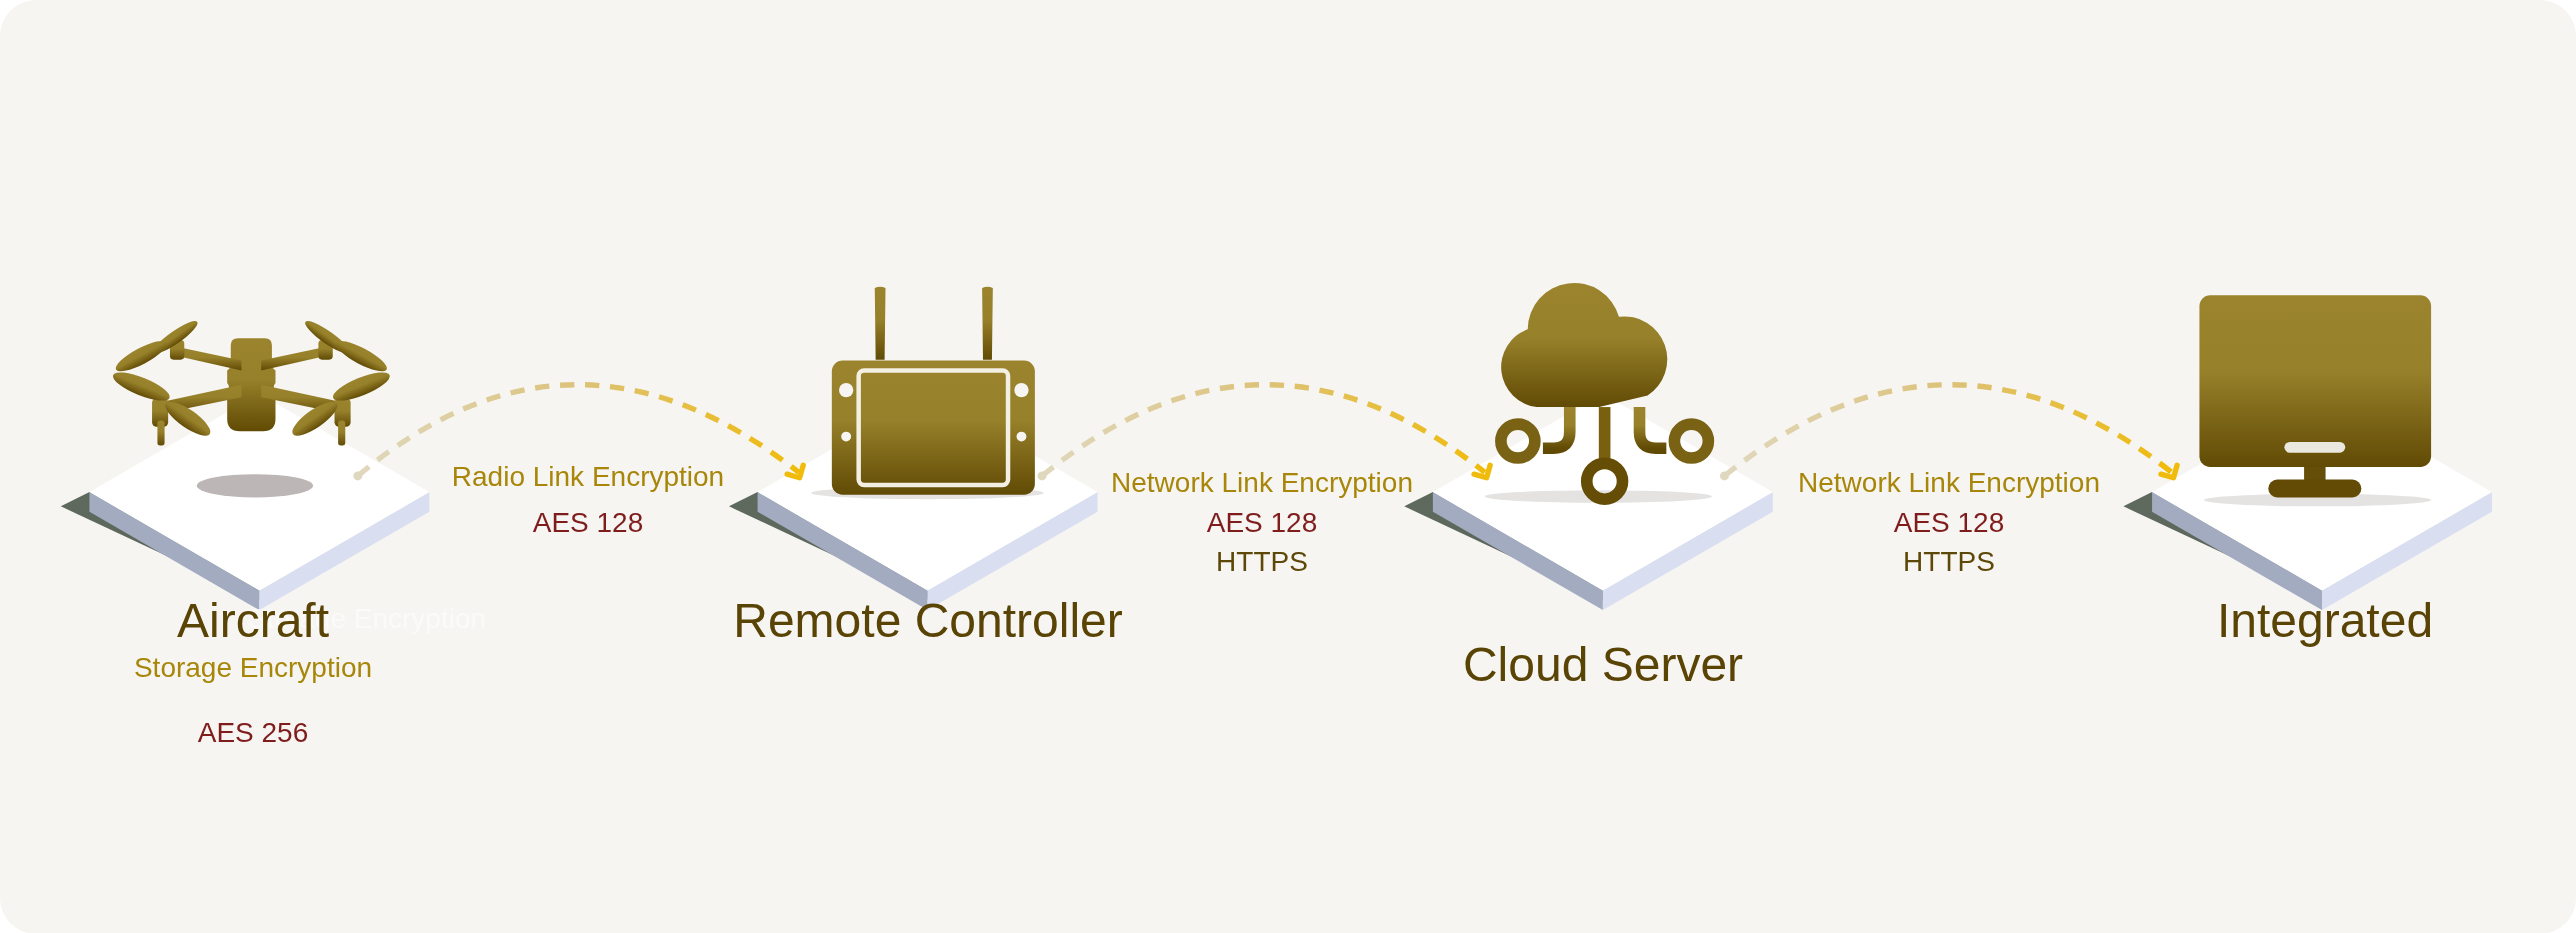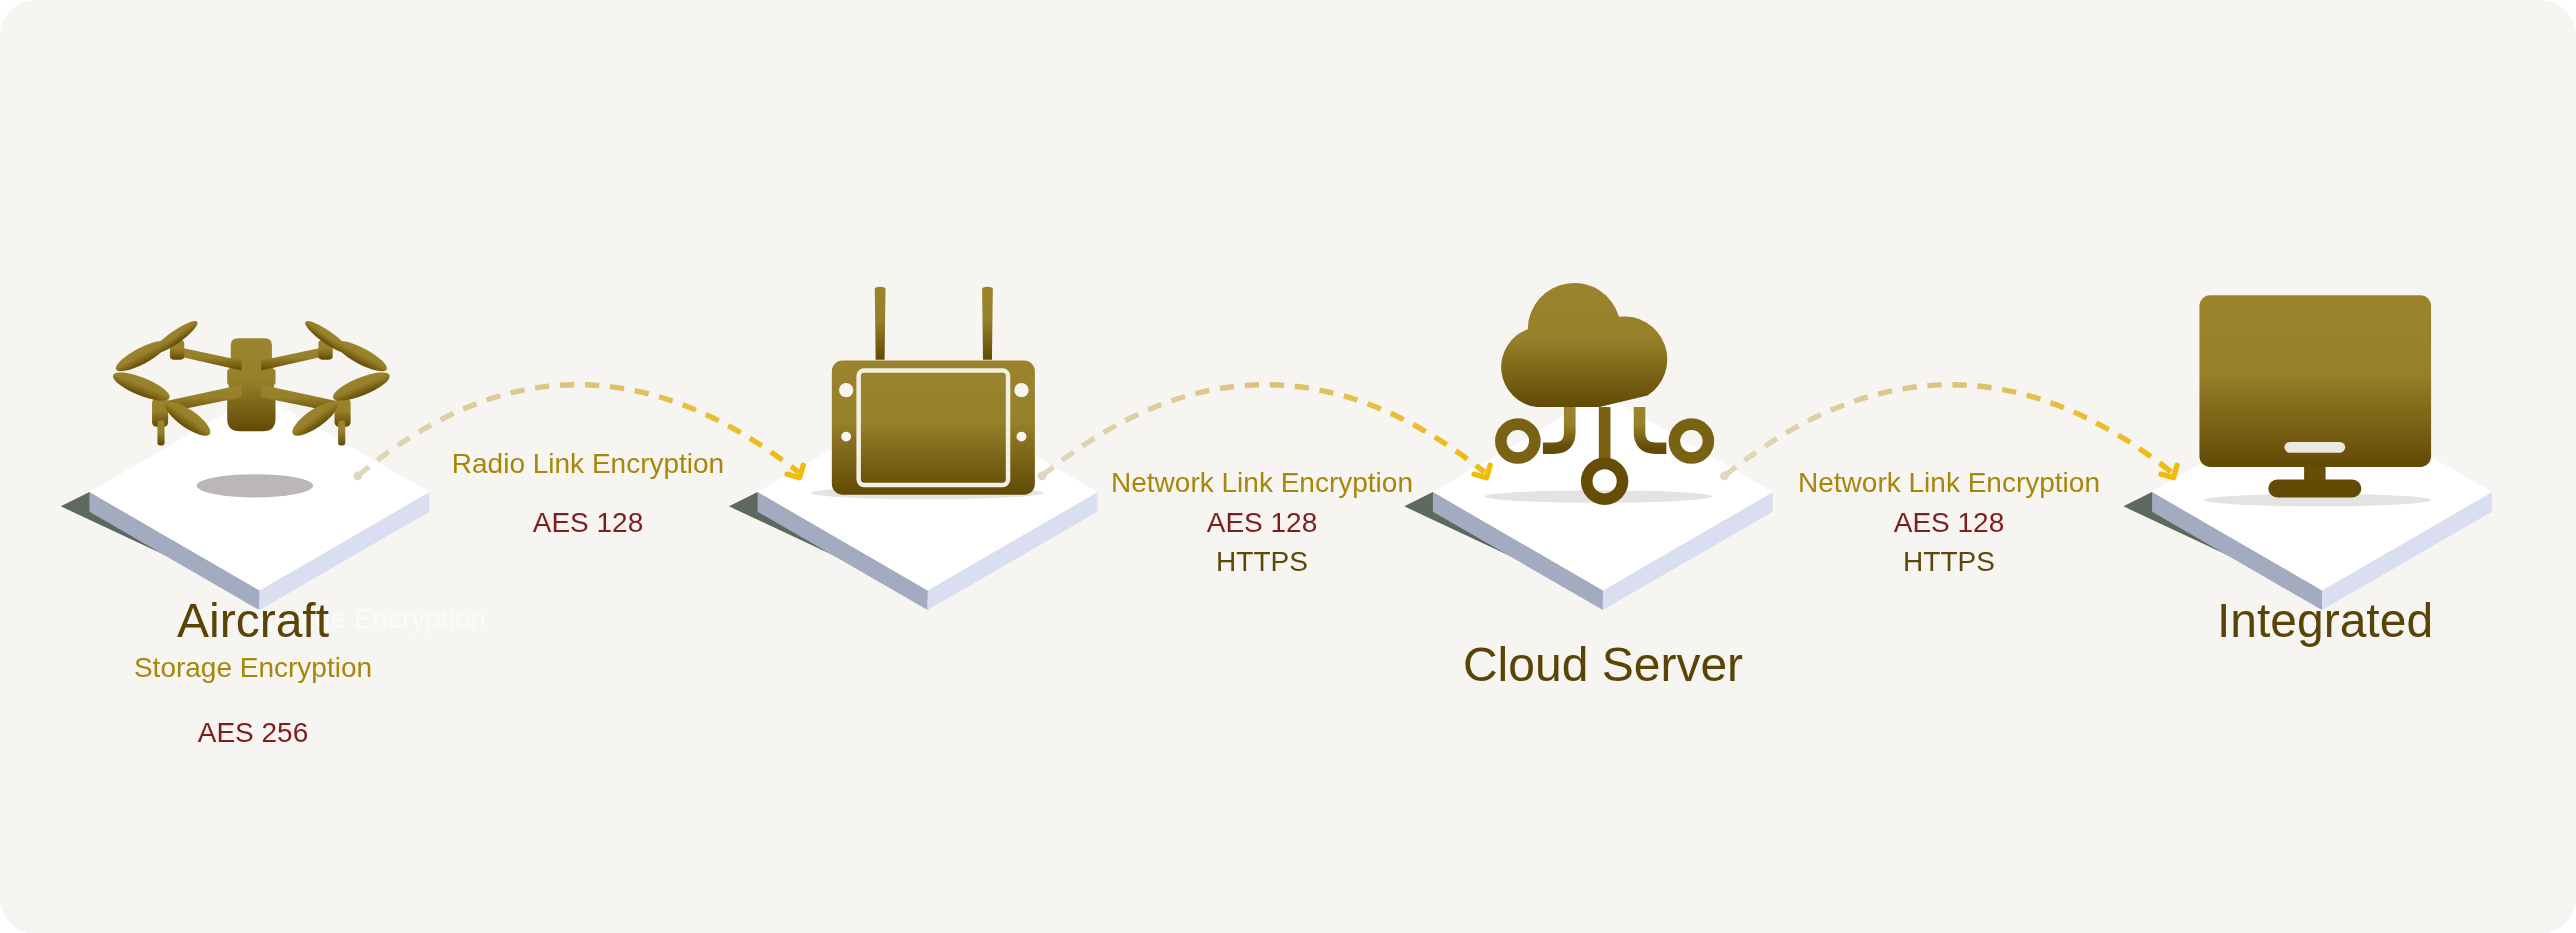--- a/index.html
+++ b/index.html
@@ -140,24 +140,25 @@
     <path d="M2416,530 L2430,534 L2434,520" fill="none" stroke="#f0bb0a" stroke-width="6" stroke-linecap="round" stroke-linejoin="round"></path>
   </g>
 </svg>
 
 <div class="ghost" style="left:367px; top:599px;">Storage Encryption</div>
 
 <div class="txt node-title" style="left:253px; top:593px;">Aircraft</div>
 <div class="txt enc-name" style="left:253px; top:648px;">Storage Encryption</div>
 <div class="txt enc-val" style="left:253px; top:713px;">AES 256</div>
 
+<div class="txt node-title" style="left:928px; top:593px;">Remote Controller</div>
 <div class="txt node-title" style="left:1603px; top:593px;margin-top:44px;">Cloud Server</div>
 <div class="txt node-title" style="left:2325px; top:593px;">Integrated</div>
 
-<div class="txt enc-name" style="left:588px; top:444px;">Radio Link Encryption</div>
+<div class="txt enc-name" style="left:588px; top:457px;">Radio Link Encryption</div>
 <div class="txt enc-val" style="left:588px; top:503px;">AES 128</div>
 
 <div class="txt enc-name" style="left:1262px; top:463px;">Network Link Encryption</div>
 <div class="txt enc-val" style="left:1262px; top:503px;">AES 128</div>
 <div class="txt enc-val2" style="left:1262px; top:542px;">HTTPS</div>
 
 <div class="txt enc-name" style="left:1949px; top:463px;">Network Link Encryption</div>
 <div class="txt enc-val" style="left:1949px; top:503px;">AES 128</div>
 <div class="txt enc-val2" style="left:1949px; top:542px;">HTTPS</div>
 </div>

